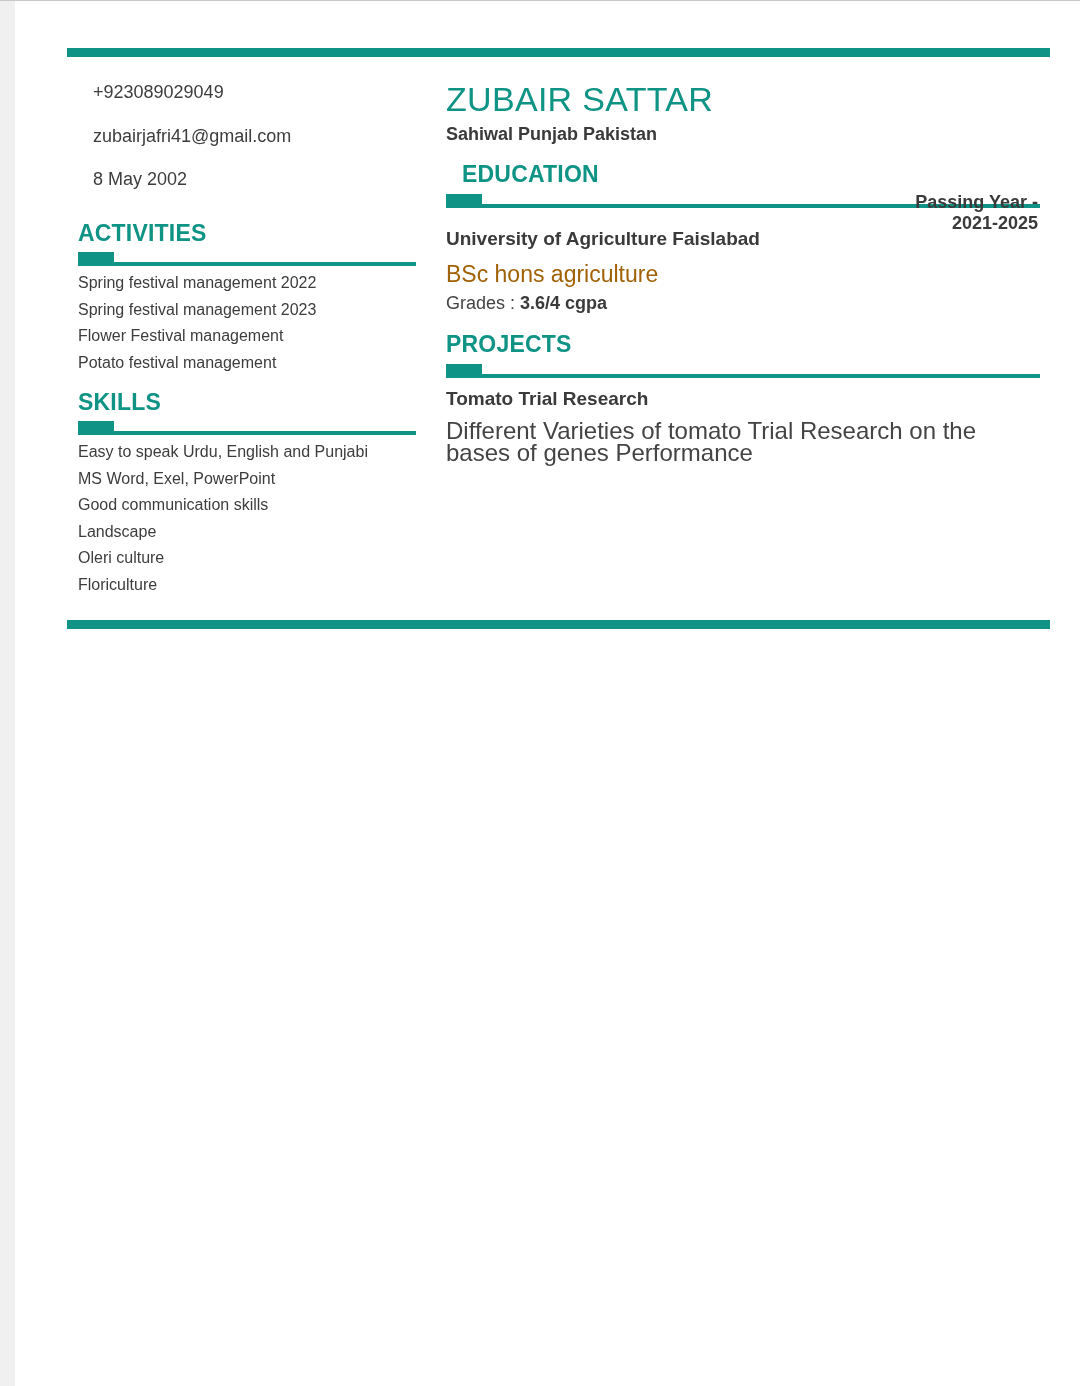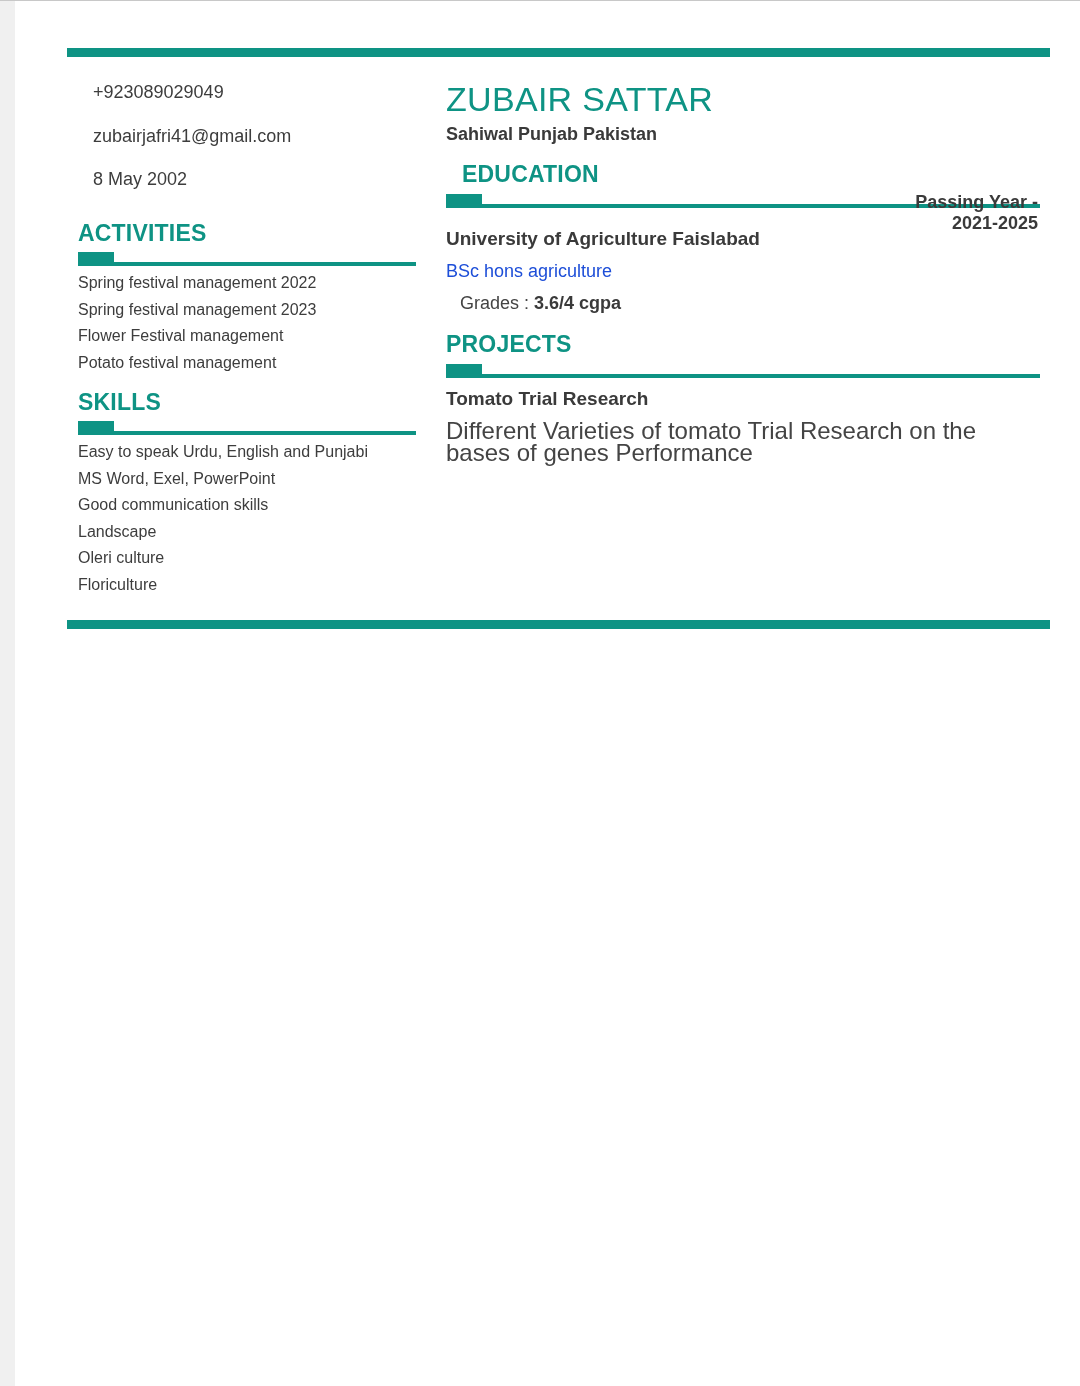--- a/index.html
+++ b/index.html
@@ -24,22 +24,22 @@
   .sec-bar .block { position: absolute; left: 0; top: 0; width: 36px; height: 14px; background: #0e9384; }
 
   .list { position: absolute; left: 78px; margin: 0; padding: 0; list-style: none; font-size: 16px; color: #3d3d3d; }
   .list li { height: 26.5px; line-height: 26.5px; white-space: nowrap; }
 
   .name { position: absolute; left: 446px; top: 80px; font-size: 34px; color: #0e9384; letter-spacing: 0.3px; }
   .location { position: absolute; left: 446px; top: 124px; font-size: 18px; font-weight: bold; color: #3a3a3a; }
 
   .edu-school { position: absolute; left: 446px; top: 228px; font-size: 19px; font-weight: bold; color: #3a3a3a; }
   .edu-year { position: absolute; right: 42px; top: 192px; font-size: 18px; font-weight: bold; color: #3a3a3a; text-align: right; line-height: 21px; }
-  .edu-degree { position: absolute; left: 446px; top: 261px; font-size: 18px; color: #1d4ed8; }
-  .edu-grades { position: absolute; left: 446px; top: 293px; font-size: 18px; color: #444; margin-left: 14px; }
+  .edu-degree { position: absolute; left: 446px; top: 261px; font-size: 23px; color: #a16207; }
+  .edu-grades { position: absolute; left: 446px; top: 293px; font-size: 18px; color: #444; }
   .edu-grades b { color: #3a3a3a; }
 
   .proj-title { position: absolute; left: 446px; top: 388px; font-size: 19px; font-weight: bold; color: #3a3a3a; }
   .proj-desc { position: absolute; left: 446px; top: 420px; width: 580px; font-size: 24px; line-height: 22px; color: #444; }
 </style>
 </head>
 <body>
 
 <div class="top-rule"></div>
 <div class="left-strip"></div>

